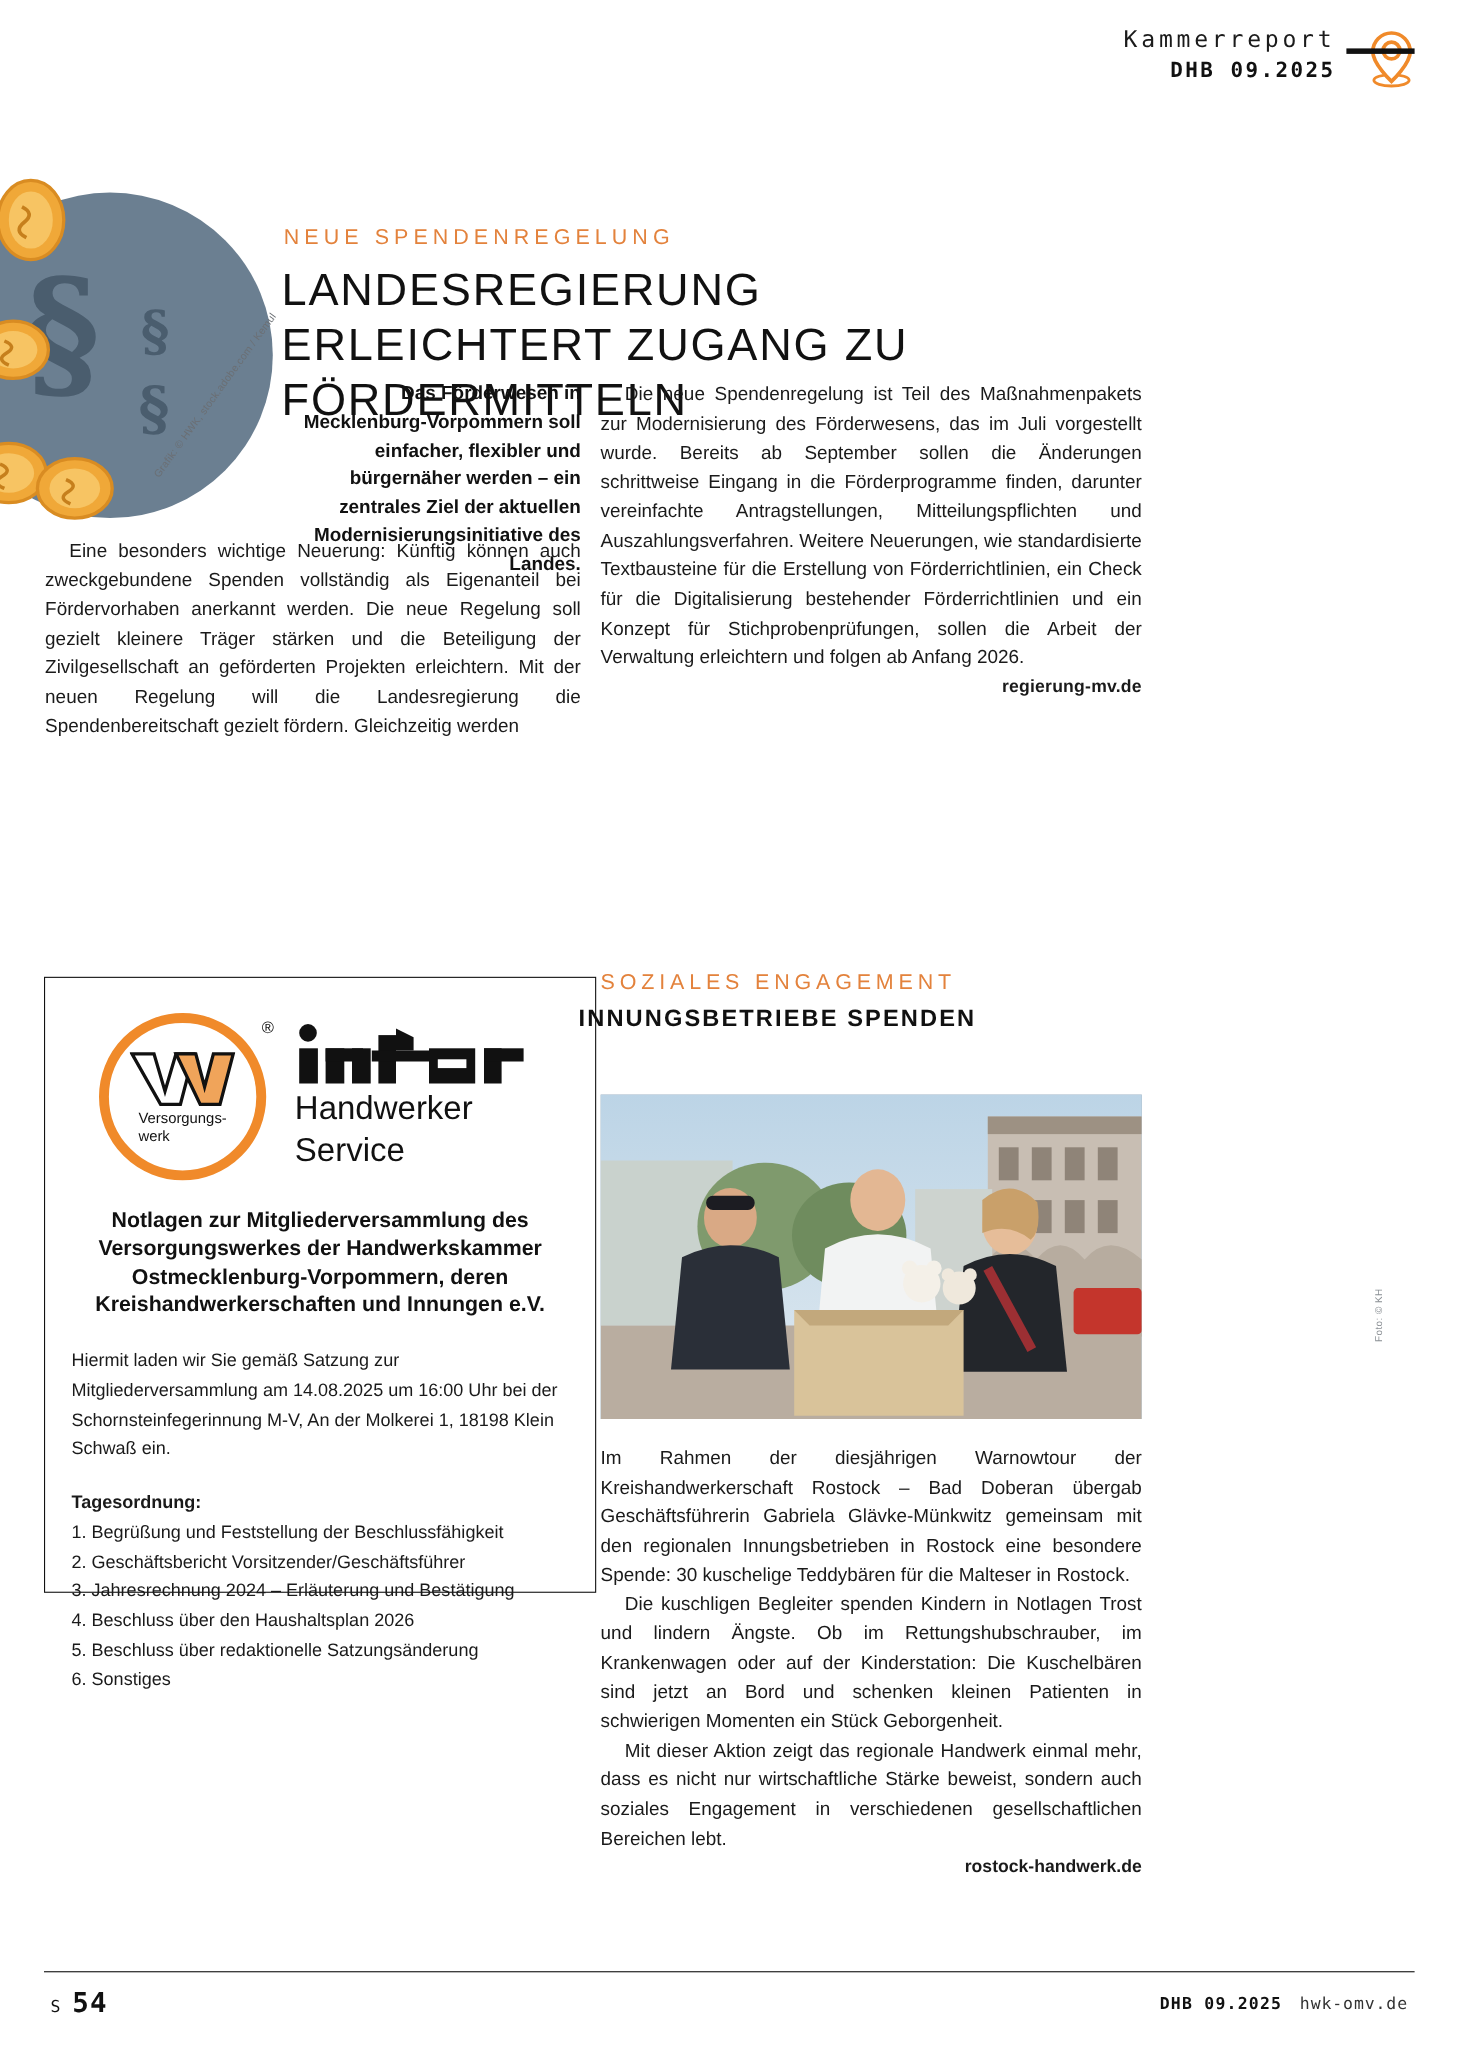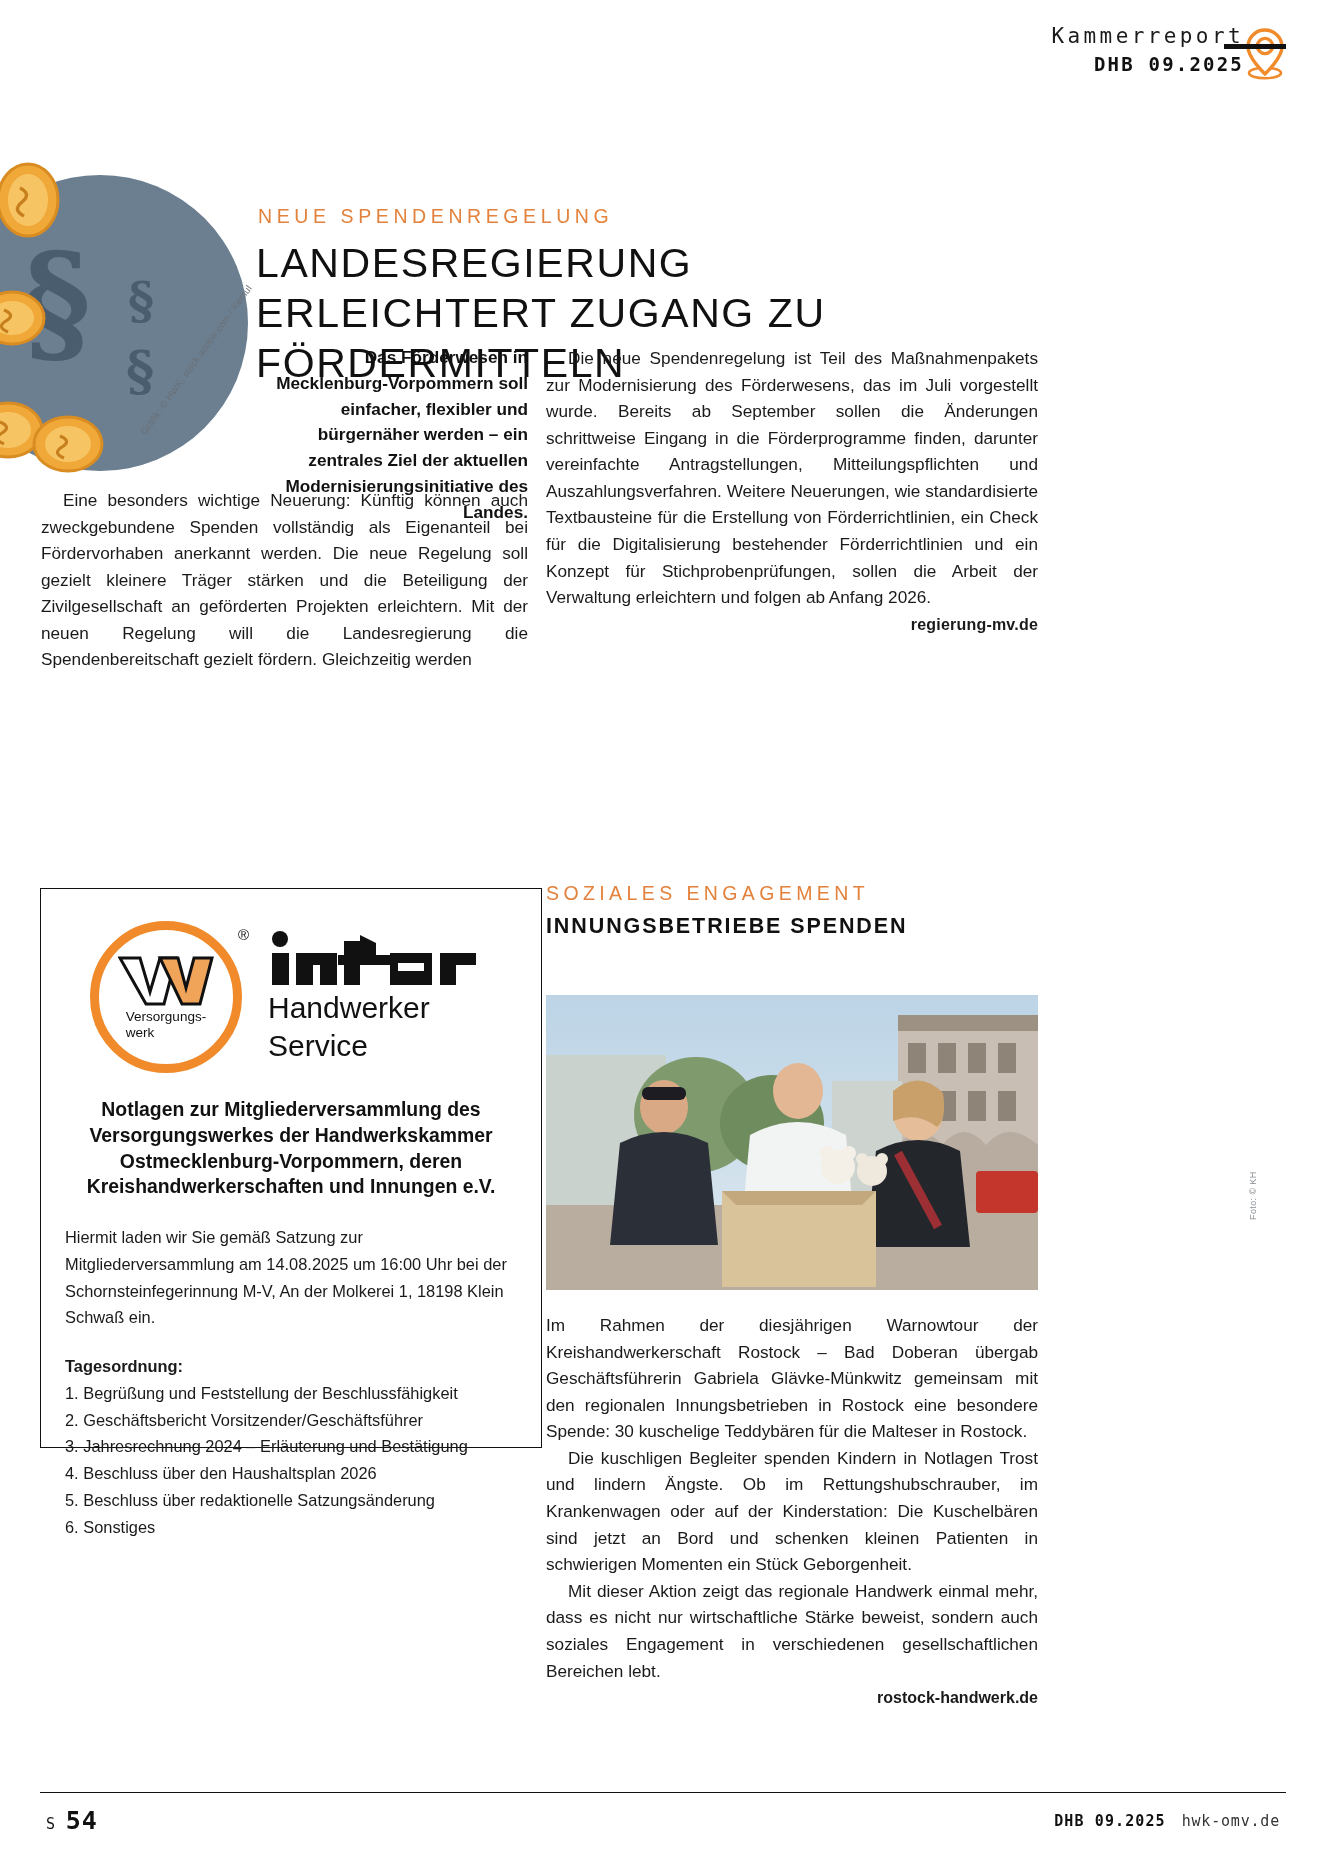--- a/index.html
+++ b/index.html
@@ -9,21 +9,21 @@
     font-family:"Liberation Sans", sans-serif;
     color:#111111;
     position:relative;
     overflow:hidden;
   }
   .page{position:relative;width:1326px;height:1875px;}
 
   
   .masthead{
     position:absolute;top:24px;right:40px;
-    display:flex;align-items:flex-start;gap:0;
+    display:flex;align-items:flex-start;gap:30px;
   }
   .mast-text{text-align:right;line-height:1.15;}
   .mast-title{
     font-size:21px;letter-spacing:3.4px;color:#1b1b1b;
     font-family:"DejaVu Sans Mono", monospace;font-weight:400;
   }
   .mast-issue{
     font-size:19px;letter-spacing:2.2px;color:#111;font-weight:bold;
     font-family:"DejaVu Sans Mono", monospace;margin-top:6px;
   }
@@ -112,21 +112,21 @@
   .ad-agenda{margin:0;padding:0;list-style:none;}
   .ad-agenda li{font-size:16.4px;line-height:1.63;}
   .ad-footer{margin-top:22px;font-size:16.4px;}
 
   
   .a2-kicker{
     position:absolute;left:546px;top:882px;
     font-size:19.5px;letter-spacing:4.4px;color:#e3823c;font-weight:500;
   }
   .a2-head{
-    position:absolute;left:546px;top:912px;width:500px;
+    position:absolute;left:526px;top:912px;width:500px;
     font-size:21.5px;line-height:1.33;letter-spacing:1.9px;
     font-weight:bold;color:#111;
   }
   .photo{
     position:absolute;left:546px;top:995px;width:492px;height:295px;
     overflow:hidden;background:#9fb4c4;
   }
   .photo-credit{
     position:absolute;left:1248px;top:1220px;
     font-size:9px;color:#8a8f94;letter-spacing:.4px;

